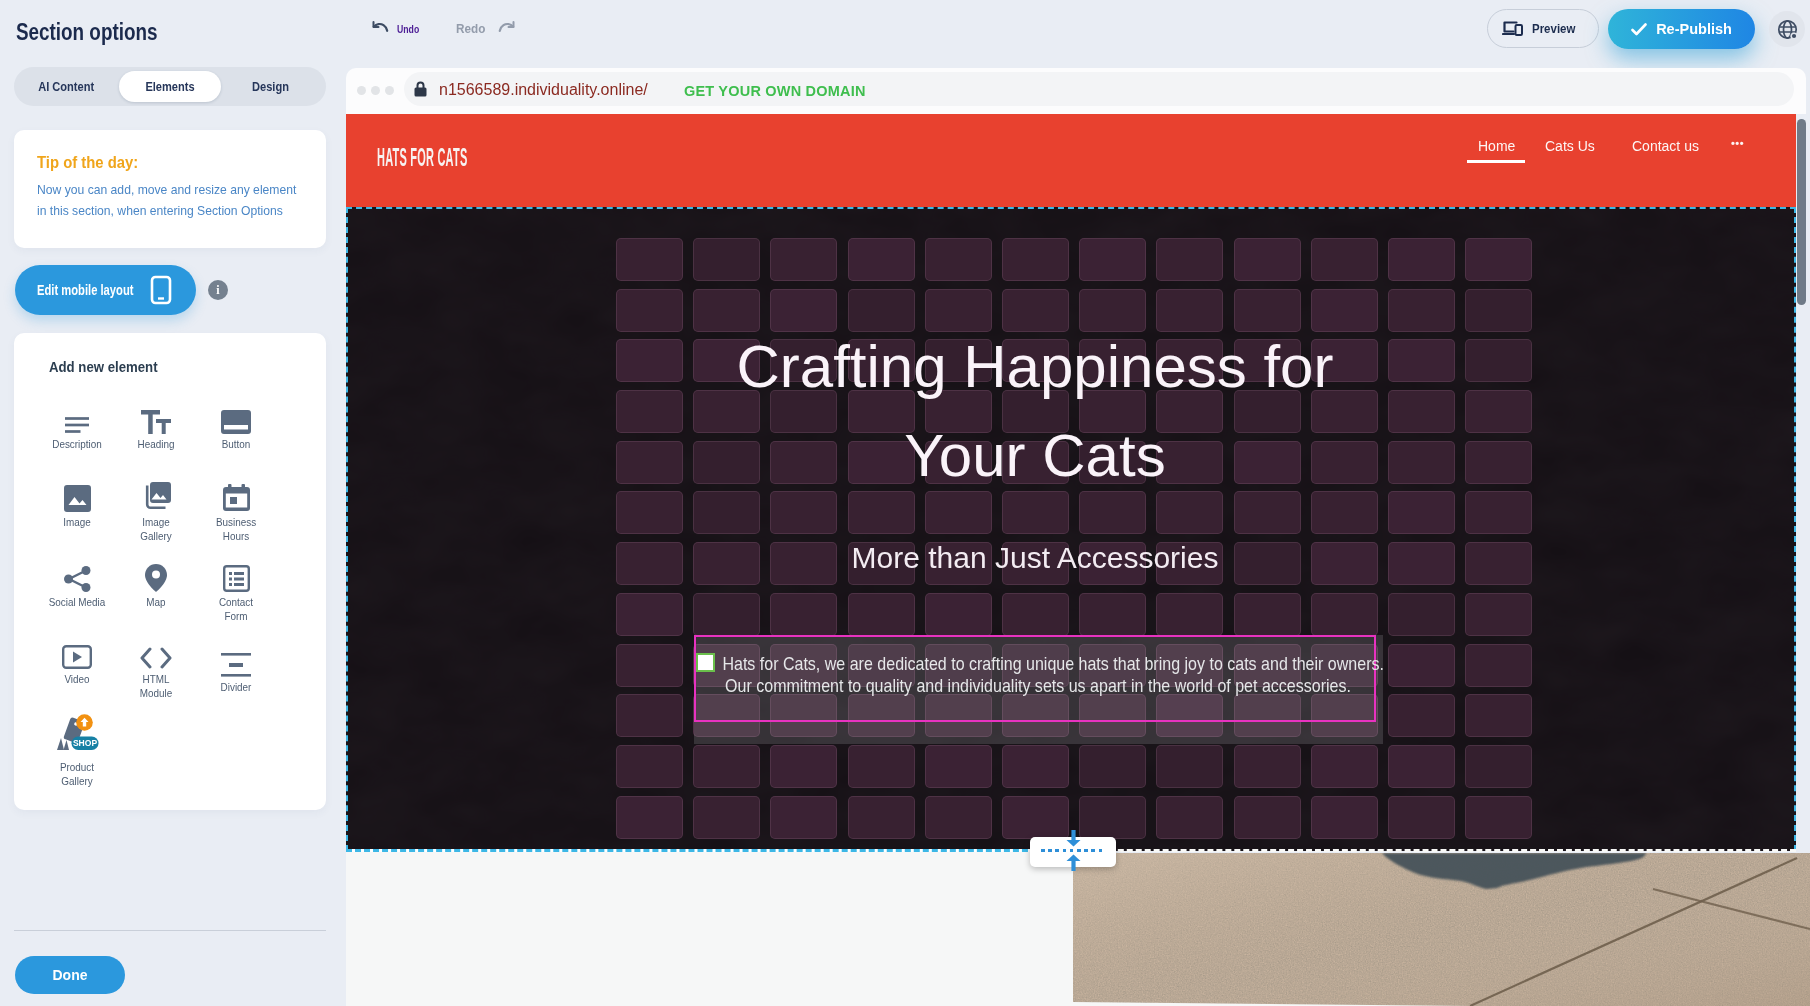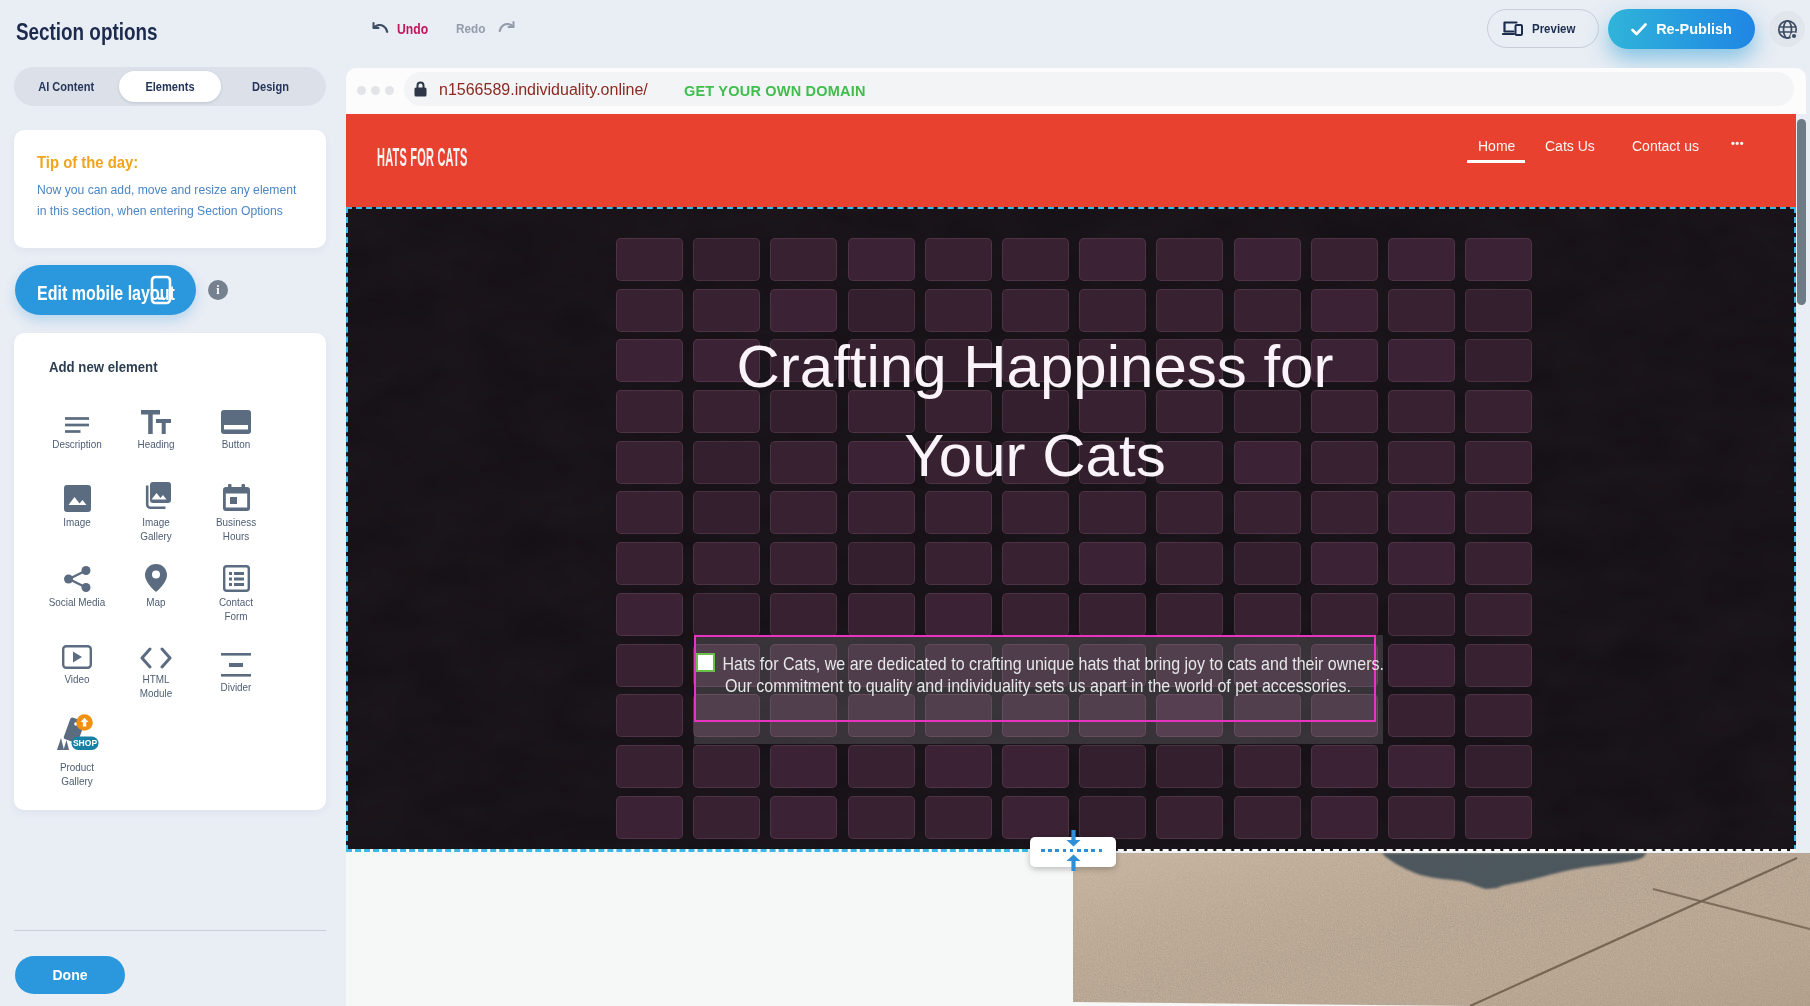--- a/index.html
+++ b/index.html
@@ -2,41 +2,41 @@
 <html><head><meta charset="utf-8">
 <style>
 * { margin:0; padding:0; box-sizing:border-box; }
 html,body { width:1810px; height:1006px; overflow:hidden; }
 body { background:#e9edf4; font-family:"Liberation Sans", sans-serif; position:relative; }
 .abs { position:absolute; }
 .sx { display:inline-block; white-space:nowrap; }
 
 
 #sect-title { left:16px; top:19px; font-size:23px; font-weight:bold; color:#1b2a4d; transform:scaleX(0.82); transform-origin:left center; white-space:nowrap; }
-#undo { left:371px; top:21px; color:#be185d; font-weight:bold; font-size:14px; }
+#undo { left:371px; top:21px; color:#4c1d95; font-weight:bold; font-size:10px; }
 #undo .sx { transform:scaleX(0.87); transform-origin:left center; }
 #redo { left:456px; top:21px; color:#939cab; font-weight:bold; font-size:13.5px; }
 #redo .sx { transform:scaleX(0.87); transform-origin:left center; }
 #preview-btn { left:1487px; top:9px; width:112px; height:39px; border:1.5px solid #c7ced9; border-radius:21px; display:flex; align-items:center; justify-content:center; gap:8px; color:#1c2c4e; font-weight:bold; font-size:13.5px; }
 #preview-btn .sx { transform:scaleX(0.85); transform-origin:left center; }
 #republish { left:1608px; top:9px; width:147px; height:40px; border-radius:21px; background:linear-gradient(90deg,#2fb4d9,#1f86e4); display:flex; align-items:center; justify-content:center; gap:9px; color:#fff; font-weight:bold; font-size:14.5px; box-shadow:0 10px 22px rgba(47,160,215,0.55); }
 #republish .sx { transform:scaleX(1); }
 #globe { left:1769px; top:11px; width:36px; height:36px; border-radius:50%; background:#e1e5ec; display:flex; align-items:center; justify-content:center; }
 
 
 #tabbar { left:14px; top:67px; width:312px; height:39px; background:#dce1e9; border-radius:20px; display:flex; align-items:center; }
 #tabbar .tab { font-size:13.5px; font-weight:bold; color:#26365a; text-align:center; }
 #tabbar .tab .sx { transform:scaleX(0.82); }
 #tab-ai { width:105px; }
 #tab-el { width:102px; height:31px; line-height:31px; background:#fff; border-radius:16px; box-shadow:0 1px 3px rgba(40,60,90,.18); }
 #tab-de { width:100px; }
 #tipcard { left:14px; top:130px; width:312px; height:118px; background:#fff; border-radius:10px; box-shadow:0 3px 8px rgba(50,70,110,0.05); }
 #tipcard h3 { position:absolute; left:23px; top:23px; font-size:16.5px; color:#f0a51b; transform:scaleX(0.9); transform-origin:left center; white-space:nowrap; }
 #tipcard p { position:absolute; left:23px; top:49px; font-size:13.5px; line-height:21px; color:#4a86c6; transform:scaleX(0.9); transform-origin:left top; white-space:nowrap; }
-#editmob { left:15px; top:265px; width:181px; height:50px; background:#2b98dd; border-radius:25px; color:#fff; font-weight:bold; font-size:20px; box-shadow:0 6px 12px rgba(43,152,221,.25); }
+#editmob { left:15px; top:265px; width:181px; height:50px; background:#2b98dd; border-radius:25px; color:#fff; font-weight:bold; font-size:14px; box-shadow:0 6px 12px rgba(43,152,221,.25); }
 #editmob span { position:absolute; left:22px; top:17px; transform:scaleX(0.8); transform-origin:left center; white-space:nowrap; }
 #editmob svg { position:absolute; left:135px; top:10px; }
 #infoc { left:208px; top:280px; width:20px; height:20px; border-radius:50%; background:#75818f; color:#fff; font-size:12px; font-weight:bold; text-align:center; line-height:20px; font-family:"Liberation Serif",serif; }
 #panel { left:14px; top:333px; width:312px; height:477px; background:#fff; border-radius:10px; box-shadow:0 3px 8px rgba(50,70,110,0.05); }
 #panel h4 { position:absolute; left:35px; top:25px; font-size:15px; color:#2c3e50; font-weight:bold; transform:scaleX(0.88); transform-origin:left center; white-space:nowrap; }
 .el { position:absolute; width:80px; text-align:center; }
 .el .ic { height:30px; display:flex; align-items:flex-end; justify-content:center; }
 .el .lb { margin-top:4px; font-size:11px; line-height:13.5px; color:#4d5d72; transform:scaleX(0.9); }
 #sep { left:14px; top:930px; width:312px; height:1px; background:#c9cfd9; }
 #done { left:15px; top:956px; width:110px; height:38px; background:#2b98dd; border-radius:19px; color:#fff; font-weight:bold; font-size:14px; text-align:center; line-height:38px; }
@@ -454,20 +454,21 @@
 <div class="cell" style="left:502px;top:589px;background:#382131"></div>
 <div class="cell" style="left:579px;top:589px;background:#382131"></div>
 <div class="cell" style="left:656px;top:589px;background:#3b2234"></div>
 <div class="cell" style="left:733px;top:589px;background:#341f2e"></div>
 <div class="cell" style="left:810px;top:589px;background:#382131"></div>
 <div class="cell" style="left:888px;top:589px;background:#382131"></div>
 <div class="cell" style="left:965px;top:589px;background:#3b2234"></div>
 <div class="cell" style="left:1042px;top:589px;background:#382131"></div>
 <div class="cell" style="left:1119px;top:589px;background:#382131"></div>
 <div class="abs" id="title">Crafting Happiness for<br>Your Cats</div>
+<div class="abs" id="subtitle">More than Just Accessories</div>
 <div class="abs" id="eloverlay"></div>
 <div class="abs" id="pinkbox"></div>
 <div class="abs" id="eltext"><span style="padding-left:36px">Hats for Cats,</span> we are dedicated to crafting unique hats that bring joy to cats and their owners.<br>Our commitment to quality and individuality sets us apart in the world of pet accessories.</div>
 <div class="abs" id="greenhandle"></div>
 </div>
 <div class="abs" id="hero-border"></div>
 
 <div class="abs" id="botwhite"></div>
 <svg class="abs" id="photo" viewBox="0 0 737 153" preserveAspectRatio="none">
 <defs>

